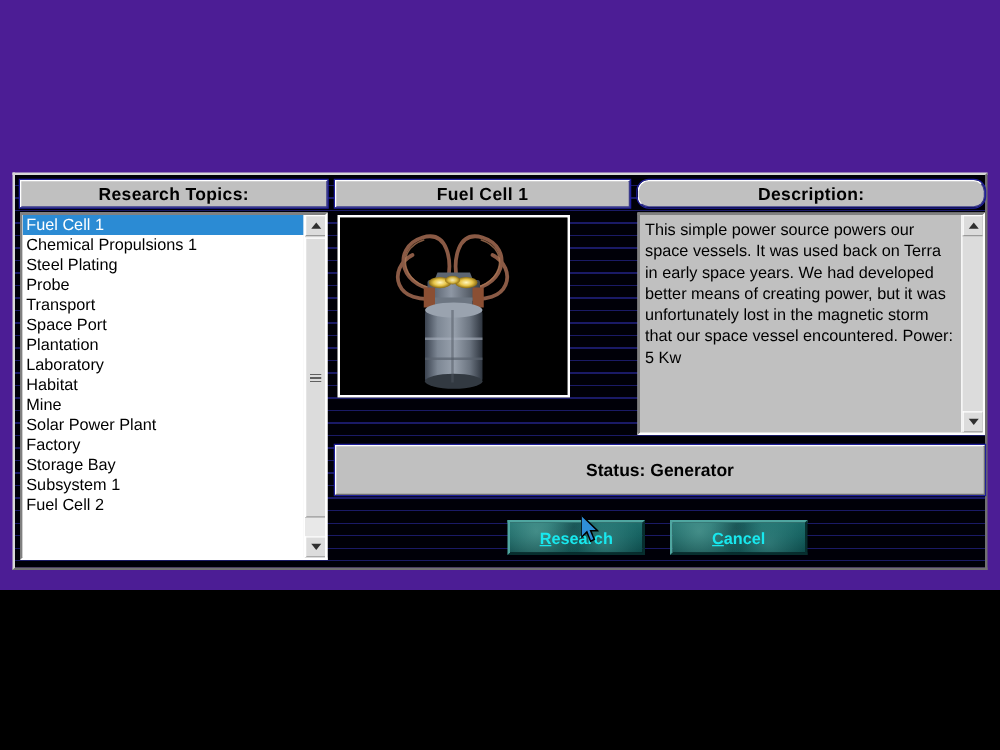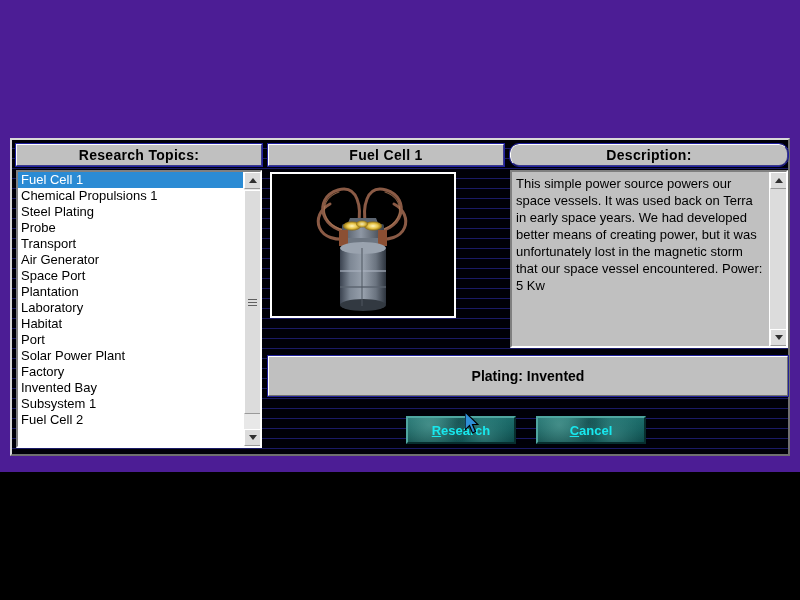--- a/index.html
+++ b/index.html
@@ -234,29 +234,28 @@
 
     <div class="caption" id="topics-caption">Research Topics:</div>
 
     <div id="topics-listbox">
       <div id="topics-items">
           <div class="topic-item selected">Fuel Cell 1</div>
           <div class="topic-item">Chemical Propulsions 1</div>
           <div class="topic-item">Steel Plating</div>
           <div class="topic-item">Probe</div>
           <div class="topic-item">Transport</div>
-          <div class="topic-item">Air Generator</div>
           <div class="topic-item">Space Port</div>
           <div class="topic-item">Plantation</div>
           <div class="topic-item">Laboratory</div>
           <div class="topic-item">Habitat</div>
-          <div class="topic-item">Port</div>
+          <div class="topic-item">Mine</div>
           <div class="topic-item">Solar Power Plant</div>
           <div class="topic-item">Factory</div>
-          <div class="topic-item">Invented Bay</div>
+          <div class="topic-item">Storage Bay</div>
           <div class="topic-item">Subsystem 1</div>
           <div class="topic-item">Fuel Cell 2</div>
         </div>
       <div class="vscroll">
         <div class="sb-btn up">
           <span class="arrow-up"></span>
         </div>
         <div class="sb-thumb" style="top:18px; height:224px;">
           <span class="grip"></span>
         </div>
@@ -331,21 +330,21 @@
       <div class="vscroll">
         <div class="sb-btn up">
           <span class="arrow-up"></span>
         </div>
         <div class="sb-btn down">
           <span class="arrow-down"></span>
         </div>
       </div>
     </div>
 
-    <div id="status-bar">Plating: Invented</div>
+    <div id="status-bar">Status: Generator</div>
 
     <div class="gbutton" id="research-button">
       <span><u>R</u><span>esearch</span></span>
     </div>
 
     <div class="gbutton" id="cancel-button">
       <span><u>C</u><span>ancel</span></span>
     </div>
 
   </div>

